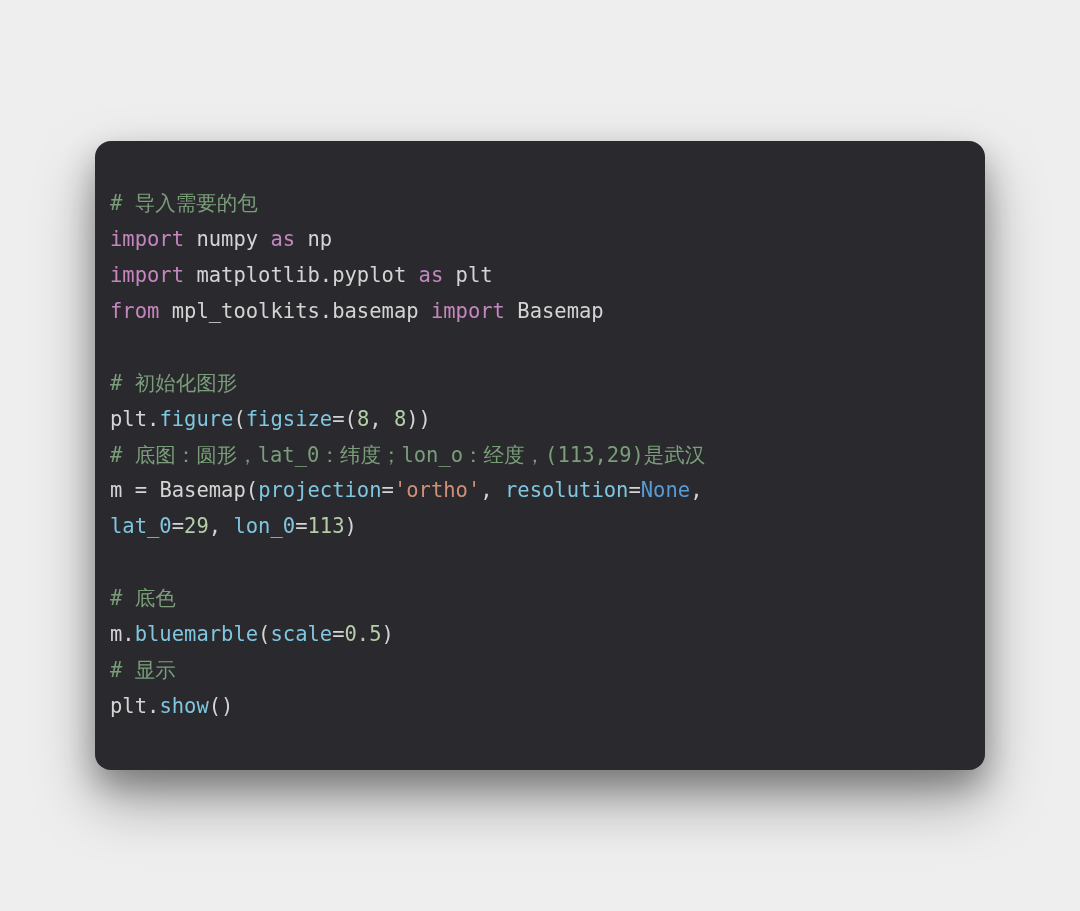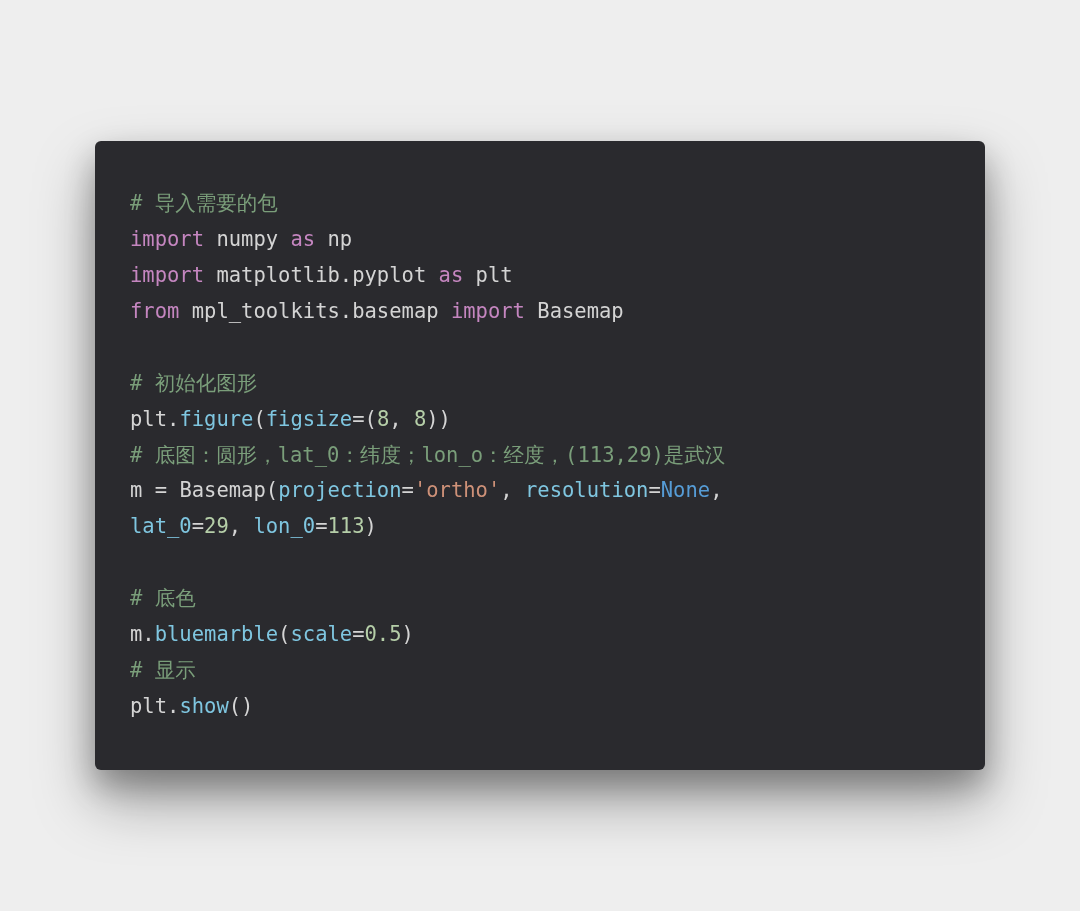--- a/index.html
+++ b/index.html
@@ -11,22 +11,22 @@
       width: 1080px;
       height: 911px;
       background: #eeeeee;
       display: flex;
       align-items: center;
       justify-content: center;
       font-family: "Menlo", "Consolas", "Monaco", monospace;
     }
     .code-container {
       background: #2a2a2e;
-      border-radius: 6px;
-      padding: 45px 35px;
+      border-radius: 16px;
+      padding: 45px 15px;
       width: 890px;
       box-shadow: 0 30px 60px rgba(0,0,0,0.35), 0 15px 30px rgba(0,0,0,0.25);
       position: relative;
     }
     pre {
       font-family: "Menlo", "Consolas", "Monaco", monospace;
       font-size: 20.5px;
       line-height: 1.75;
       color: #d4d4d4;
       white-space: pre-wrap;

